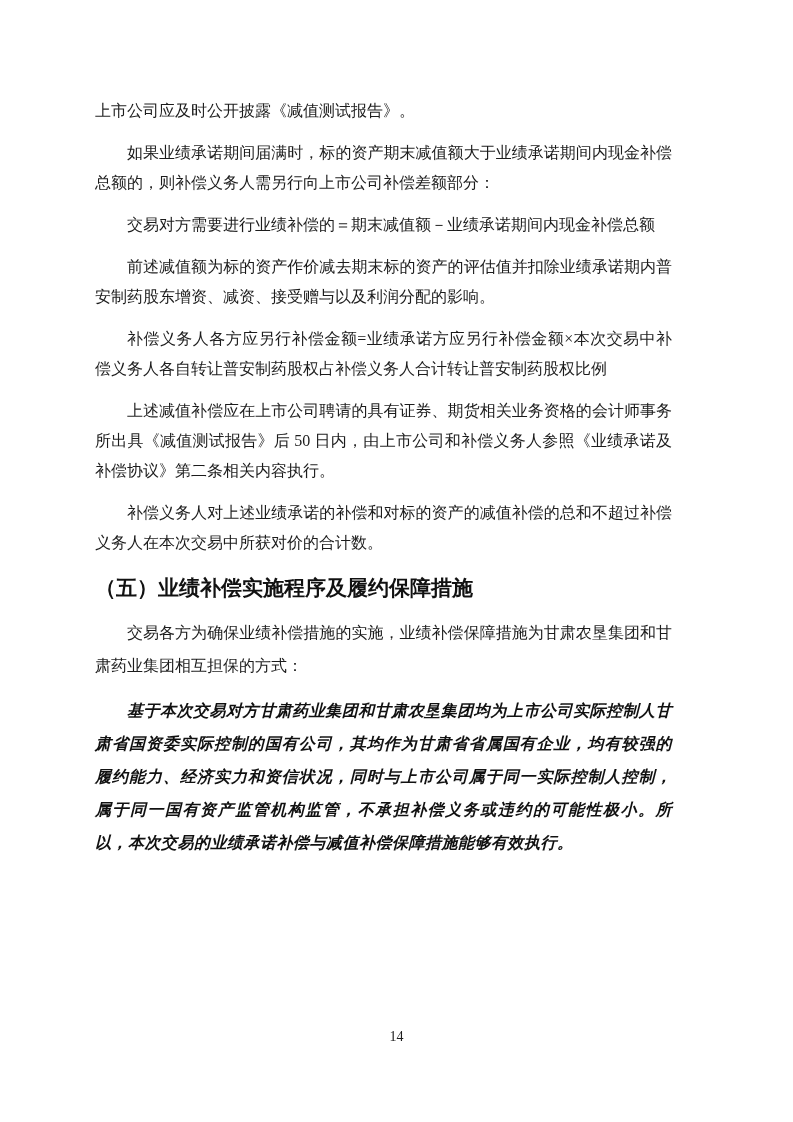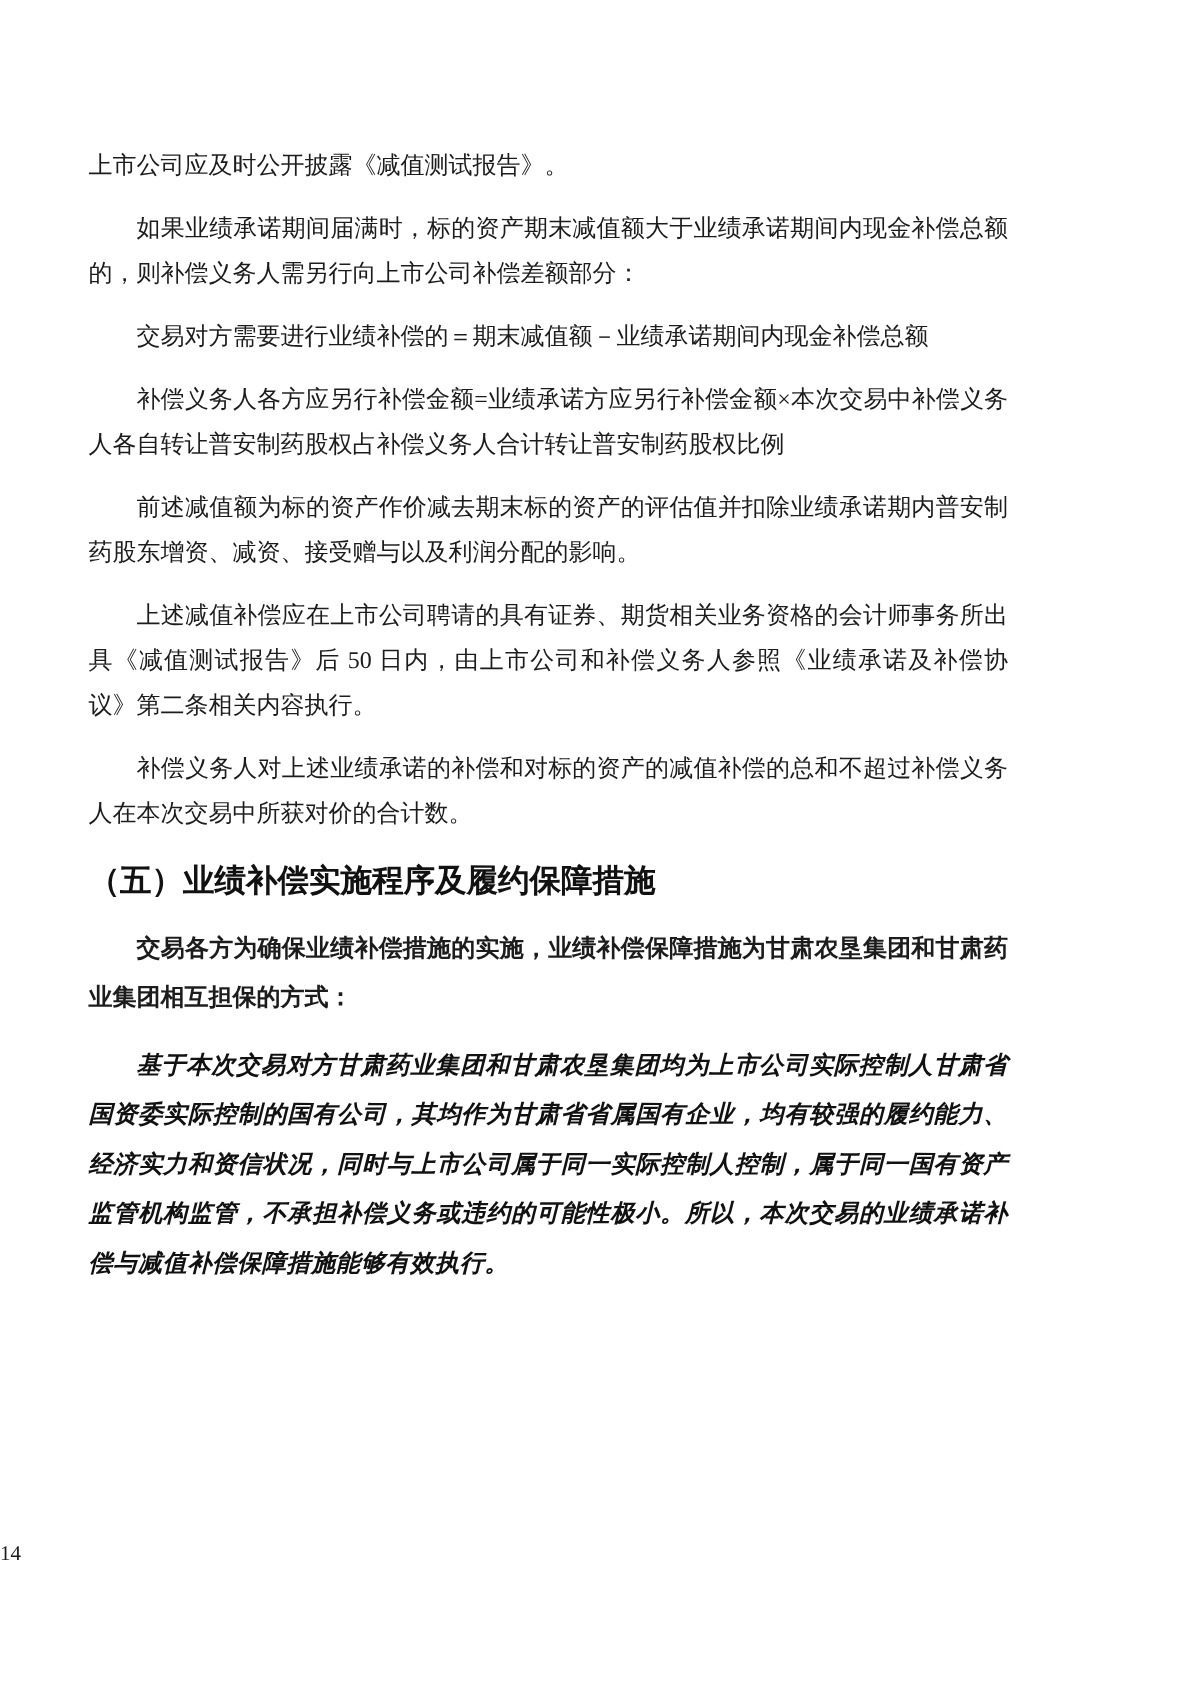--- a/index.html
+++ b/index.html
@@ -13,21 +13,21 @@
     height: 1122px;
     background: #ffffff;
     margin: 0 auto;
     overflow: hidden;
     font-family: "Liberation Serif", "DejaVu Serif", serif;
     color: #1c1c1c;
     box-sizing: border-box;
   }
   .content {
     box-sizing: border-box;
-    padding: 96px 121px 0 59px;
+    padding: 96px 121px 0 95px;
   }
   .content p {
     margin: 0 0 12px 0;
     font-size: 16px;
     line-height: 30px;
     text-align: justify;
     text-justify: inter-ideograph;
     text-indent: 2em;
     word-break: break-all;
   }
@@ -38,56 +38,55 @@
     margin: 16px 0 14px 0;
     font-family: "Liberation Sans", "DejaVu Sans", sans-serif;
     font-size: 21px;
     font-weight: bold;
     line-height: 28px;
     color: #111111;
     text-indent: 0;
   }
   .content p.tall {
     line-height: 33px;
-    font-weight: bold;
   }
   .content p.bold-conclusion {
     font-weight: bold;
     font-style: italic;
     line-height: 33px;
     letter-spacing: 0.5px;
     color: #111111;
     margin-bottom: 0;
   }
   .page-number {
     position: absolute;
     left: 0;
     top: 1028px;
     width: 100%;
-    text-align: left;
+    text-align: center;
     font-size: 14px;
     line-height: 18px;
     color: #1c1c1c;
   }
 </style>
 </head>
 <body>
 
 <div class="page">
   <div class="content">
 
     <p class="no-indent">上市公司应及时公开披露《减值测试报告》。</p>
 
     <p>如果业绩承诺期间届满时，标的资产期末减值额大于业绩承诺期间内现金补偿总额的，则补偿义务人需另行向上市公司补偿差额部分：</p>
 
     <p>交易对方需要进行业绩补偿的＝期末减值额－业绩承诺期间内现金补偿总额</p>
 
+    <p>前述减值额为标的资产作价减去期末标的资产的评估值并扣除业绩承诺期内普安制药股东增资、减资、接受赠与以及利润分配的影响。</p>
+
     <p>补偿义务人各方应另行补偿金额=业绩承诺方应另行补偿金额×本次交易中补偿义务人各自转让普安制药股权占补偿义务人合计转让普安制药股权比例</p>
-
-    <p>前述减值额为标的资产作价减去期末标的资产的评估值并扣除业绩承诺期内普安制药股东增资、减资、接受赠与以及利润分配的影响。</p>
 
     <p>上述减值补偿应在上市公司聘请的具有证券、期货相关业务资格的会计师事务所出具《减值测试报告》后 50 日内，由上市公司和补偿义务人参照《业绩承诺及补偿协议》第二条相关内容执行。</p>
 
     <p>补偿义务人对上述业绩承诺的补偿和对标的资产的减值补偿的总和不超过补偿义务人在本次交易中所获对价的合计数。</p>
 
     <h2 class="section-heading">（五）业绩补偿实施程序及履约保障措施</h2>
 
     <p class="tall">交易各方为确保业绩补偿措施的实施，业绩补偿保障措施为甘肃农垦集团和甘肃药业集团相互担保的方式：</p>
 
 

